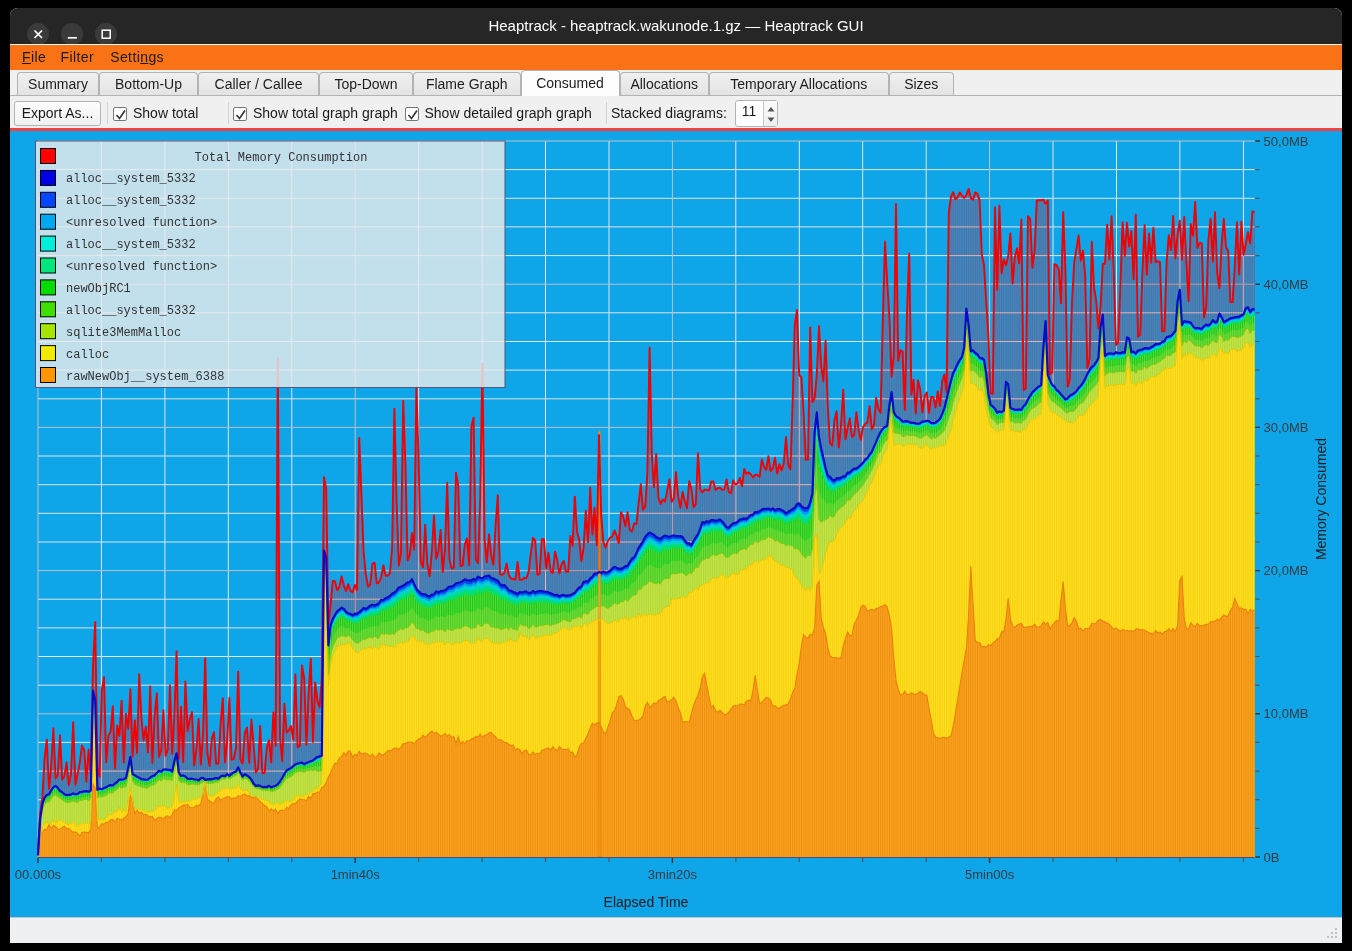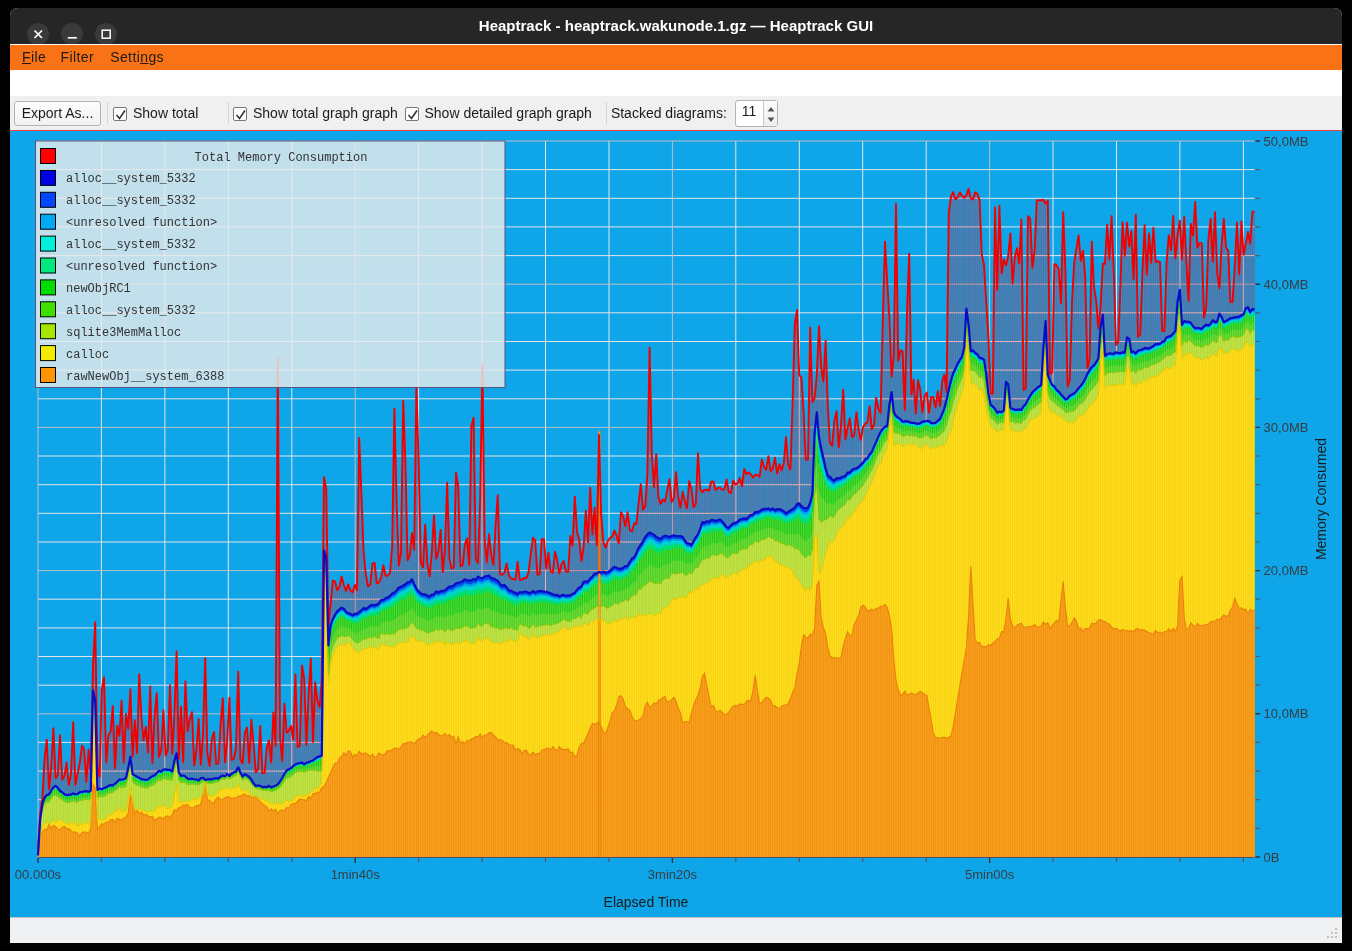--- a/index.html
+++ b/index.html
@@ -1,25 +1,25 @@
 <!DOCTYPE html>
 <html><head><meta charset="utf-8"><style>
 *{margin:0;padding:0;box-sizing:border-box}
 body{width:1352px;height:951px;background:#000;position:relative;font-family:"Liberation Sans",sans-serif;overflow:hidden}
 #win{position:absolute;left:10px;top:8px;width:1332px;height:935px;background:#fff;border-radius:8px 8px 0 0}
 #titlebar{position:absolute;left:0;top:0;width:100%;height:36px;background:#262626;border-radius:8px 8px 0 0}
-#titlebar .title{position:absolute;left:0;right:0;top:0;height:36px;line-height:36px;text-align:center;color:#fff;font-weight:bold;font-size:15px}
+#titlebar .title{position:absolute;left:0;right:0;top:0;height:36px;line-height:36px;text-align:center;color:#fff;font-weight:normal;font-size:15px}
 .wbtn{position:absolute;top:14.8px;width:22.5px;height:22.5px;border-radius:50%;background:#3a3a3a}
 #menubar{position:absolute;left:0;top:36px;width:100%;height:26px;background:#f97316;border-top:1px solid #fafafa;font-size:14px;letter-spacing:0.4px;color:#1a1a1a}
 #menubar span{position:absolute;top:4px}
 #tabbar{position:absolute;left:0;top:62px;width:100%;height:26px;background:#f0f0f1}
 #tabbar .base{position:absolute;left:0;bottom:0;width:100%;height:1px;background:#b3b3b3}
 .tab{position:absolute;top:2px;height:23px;background:linear-gradient(#f0f0f0,#e3e3e3);border:1px solid #b3b3b3;border-bottom:none;border-radius:4px 4px 0 0;font-size:14px;color:#1c1c1c;text-align:center;line-height:23px}
 .tab.active{top:0;height:26px;background:#fdfdfd;line-height:25px;z-index:2}
-#toolbar{position:absolute;left:0;top:88px;width:100%;height:35px;background:#f0f0f1;border-bottom:1px solid #ef4444;font-size:14px;color:#1a1a1a}
+#toolbar{position:absolute;left:0;top:88px;width:100%;height:35px;background:#f0f0f1;border-bottom:3px solid #ef4444;font-size:14px;color:#1a1a1a}
 #exportbtn{position:absolute;left:4px;top:5px;width:87px;height:25px;background:linear-gradient(#fdfdfd,#f1f1f1);border:1px solid #b4b4b4;border-radius:3px;text-align:center;line-height:23px}
 .sep{position:absolute;top:6px;width:1px;height:22px;background:#d4d4d4}
 .cb{position:absolute;top:11px;width:14px;height:14px;background:#fff;border:1px solid #777;border-radius:2px}
 .cblabel{position:absolute;top:9px}
 #spin{position:absolute;left:724.5px;top:4px;width:43px;height:27px;background:#fff;border:1px solid #b4b4b4;border-radius:3px}
 #spin .val{position:absolute;left:0;top:2px;width:27px;text-align:center}
 #spin .btns{position:absolute;right:0;top:0;width:14px;height:100%;border-left:1px solid #c8c8c8;background:linear-gradient(#fbfbfb,#efefef)}
 #content{position:absolute;left:0;top:123px;width:100%;height:786px;background:#0ea5e9}
 #statusbar{position:absolute;left:0;top:909px;width:100%;height:26px;background:#eff0f1;border-top:1px solid #c3c3c3}
 u{text-decoration:underline}
@@ -34,20 +34,32 @@
         </svg></div>
     <div class="wbtn" style="left:84.9px"><svg width="22.5" height="22.5">
           <rect x="7.2" y="7.2" width="8" height="8" fill="none" stroke="#fff" stroke-width="1.5"></rect>
         </svg></div>
     <div class="title">Heaptrack - heaptrack.wakunode.1.gz — Heaptrack GUI</div>
   </div>
   <div id="menubar">
     <span style="left:12px"><u>F</u>ile</span>
     <span style="left:50.6px">Filter</span>
     <span style="left:100.2px">Setti<u>n</u>gs</span>
+  </div>
+  <div id="tabbar">
+    <div class="base"></div>
+    <div class="tab" style="left:7px;width:82px">Summary</div>
+    <div class="tab" style="left:89px;width:99px">Bottom-Up</div>
+    <div class="tab" style="left:188px;width:121px">Caller / Callee</div>
+    <div class="tab" style="left:309px;width:94px">Top-Down</div>
+    <div class="tab" style="left:403px;width:107.5px">Flame Graph</div>
+    <div class="tab active" style="left:510.5px;width:99px;font-weight:bold;font-weight:normal">Consumed</div>
+    <div class="tab" style="left:609.5px;width:89.5px">Allocations</div>
+    <div class="tab" style="left:699px;width:179.5px">Temporary Allocations</div>
+    <div class="tab" style="left:878.5px;width:65.5px">Sizes</div>
   </div>
   <div id="toolbar">
     <div id="exportbtn">Export As...</div>
     <div class="sep" style="left:96.5px"></div>
     <div class="cb" style="left:102.6px"><svg width="14" height="14">
           <path d="M2.5 7l3 3.5 5.5-8" stroke="#333" stroke-width="1.6" fill="none"></path>
         </svg></div>
     <div class="cblabel" style="left:123px">Show total</div>
     <div class="sep" style="left:217.5px"></div>
     <div class="cb" style="left:222.5px"><svg width="14" height="14">

